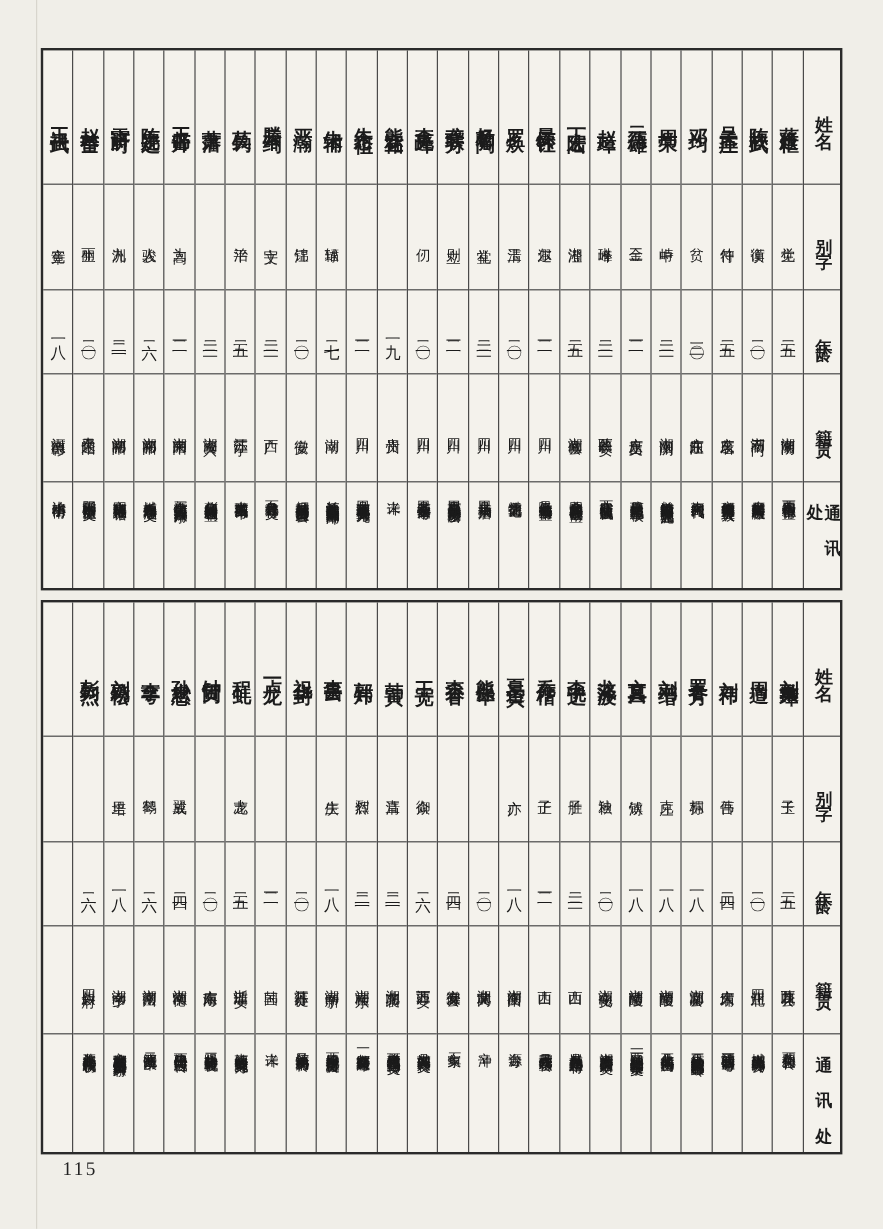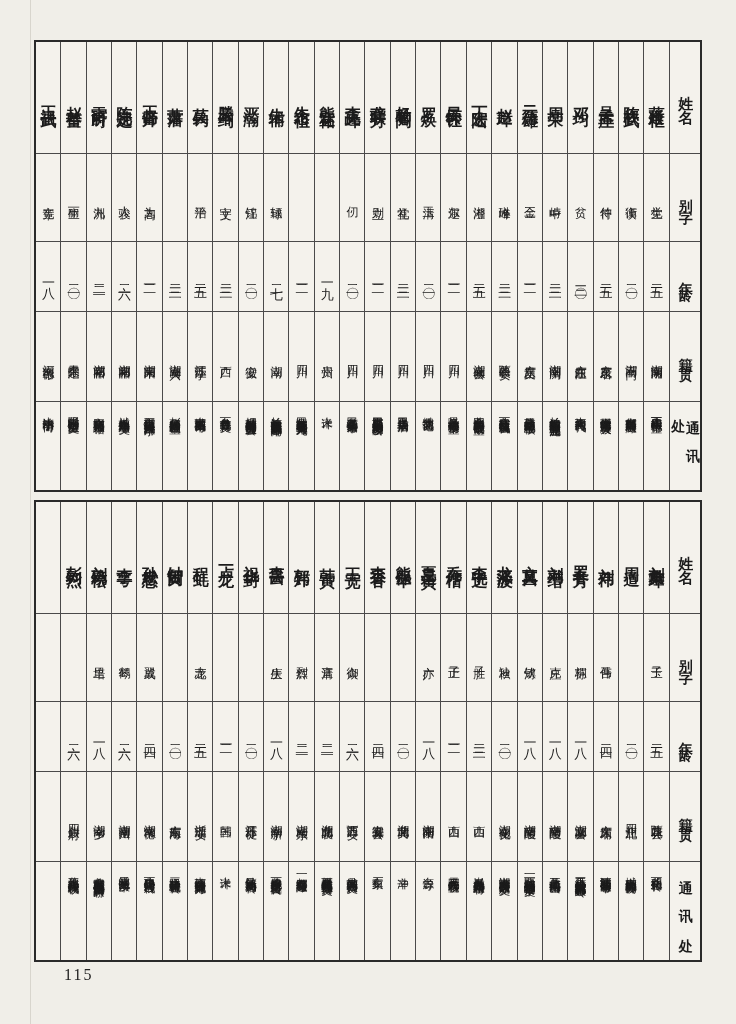--- a/index.html
+++ b/index.html
@@ -37,21 +37,21 @@
   .c-addr{flex:1;border-bottom:none;justify-content:flex-start;padding-top:6px;font-size:11.5px;letter-spacing:0.5px;}
   .hdr .cell{font-weight:bold;font-size:14px;}
   .hdr .c-name{letter-spacing:14px;font-size:15px;}
   .hdr .c-zi{letter-spacing:10px;}
   .hdr .c-age{letter-spacing:6px;}
   .hdr .c-native{letter-spacing:10px;}
   .hdr .c-addr{justify-content:center;letter-spacing:30px;font-size:14px;}
   .page-num{
     position:absolute;left:52px;top:966px;
     font-family:"Liberation Serif","DejaVu Serif",serif;
-    font-size:16px;letter-spacing:2px;color:#222;margin-left:12px;
+    font-size:16px;letter-spacing:2px;color:#222;
   }
 </style>
 </head>
 <body>
 
 <div class="page-edge"></div>
 
 <div class="sheet">
   <div class="dir-table top" id="table-top">
       <div class="col hdr">

